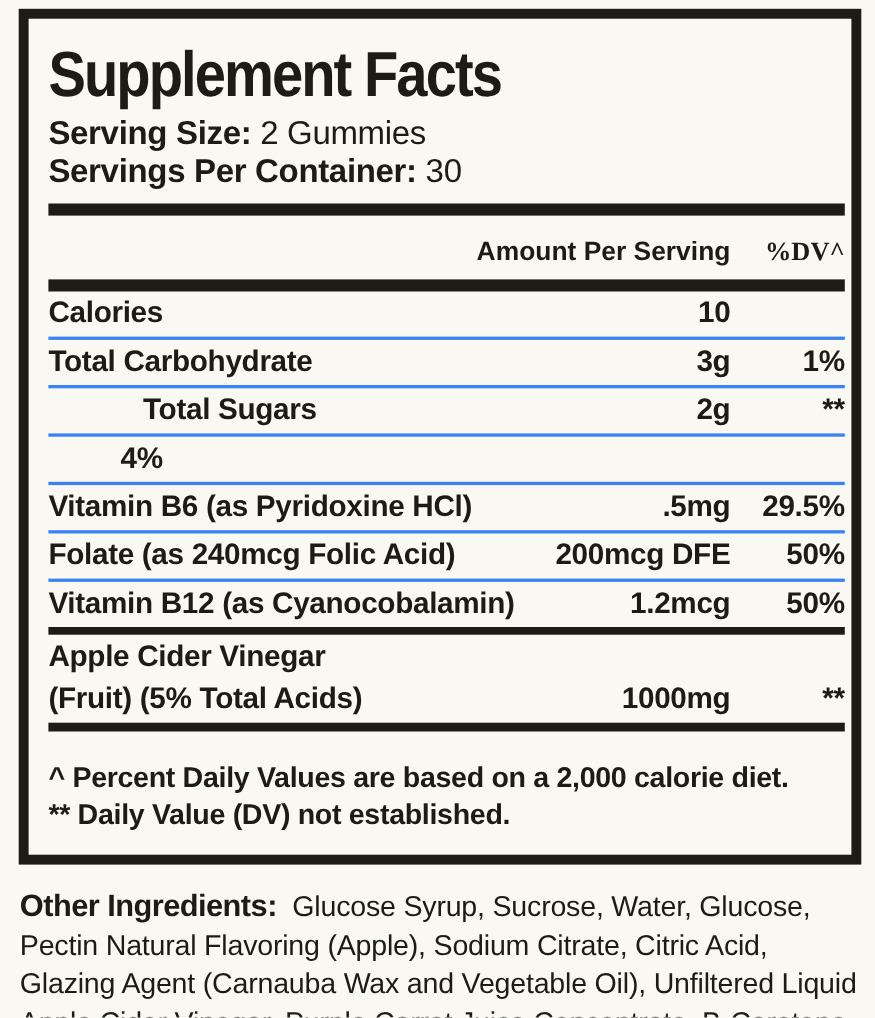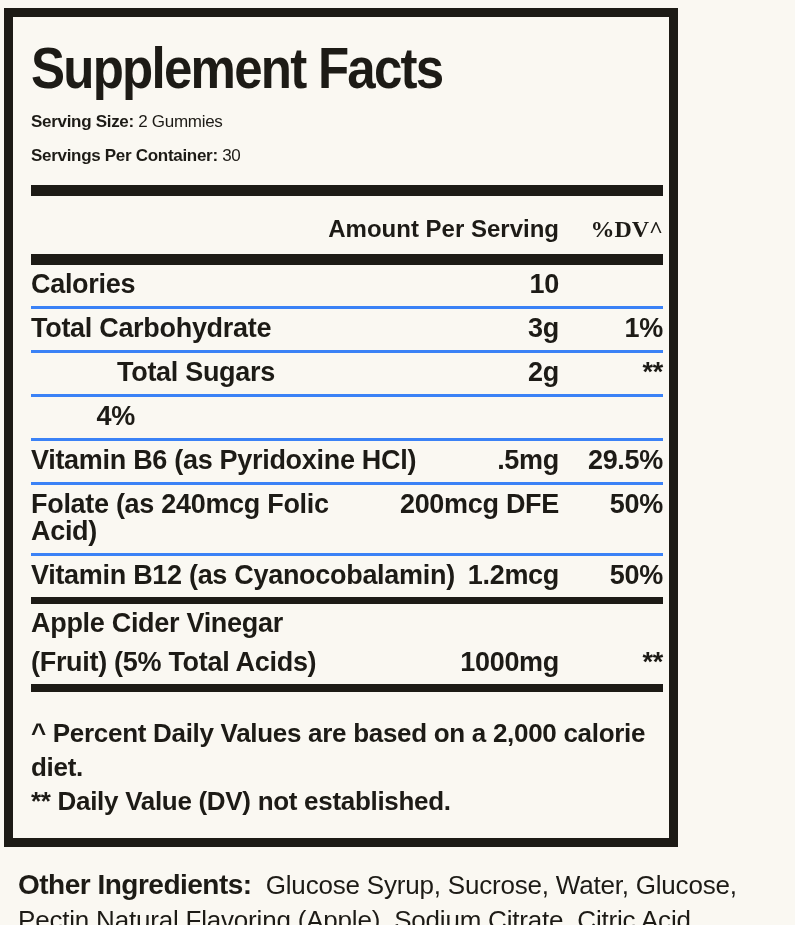--- a/index.html
+++ b/index.html
@@ -9,40 +9,40 @@
     height: 925px;
     background: #faf8f2;
     font-family: "Liberation Sans", sans-serif;
     color: #1d1b16;
     overflow: hidden;
   }
 
   
   .panel {
     box-sizing: border-box;
-    margin: 8px 14px 0 4px;
-    width: 674px;
+    margin: 8px 14px 0 17px;
+    width: 766px;
     border: 9px solid #1d1b16;
     background: #faf8f2;
     padding: 20px 6px 14px 18px;
   }
 
   .title {
     font-size: 58px;
     font-weight: bold;
     letter-spacing: -2px;
     line-height: 1.0;
     transform: scaleX(0.88);
     transform-origin: left center;
     white-space: nowrap;
     margin: 2px 0 8px 0;
   }
 
   .serving-line {
-    font-size: 17px;
+    font-size: 30px;
     line-height: 34px;
     letter-spacing: -0.3px;
   }
   .serving-line .lbl { font-weight: bold; }
 
   .bar {
     background: #1d1b16;
     height: 11px;
     margin-top: 12px;
   }

